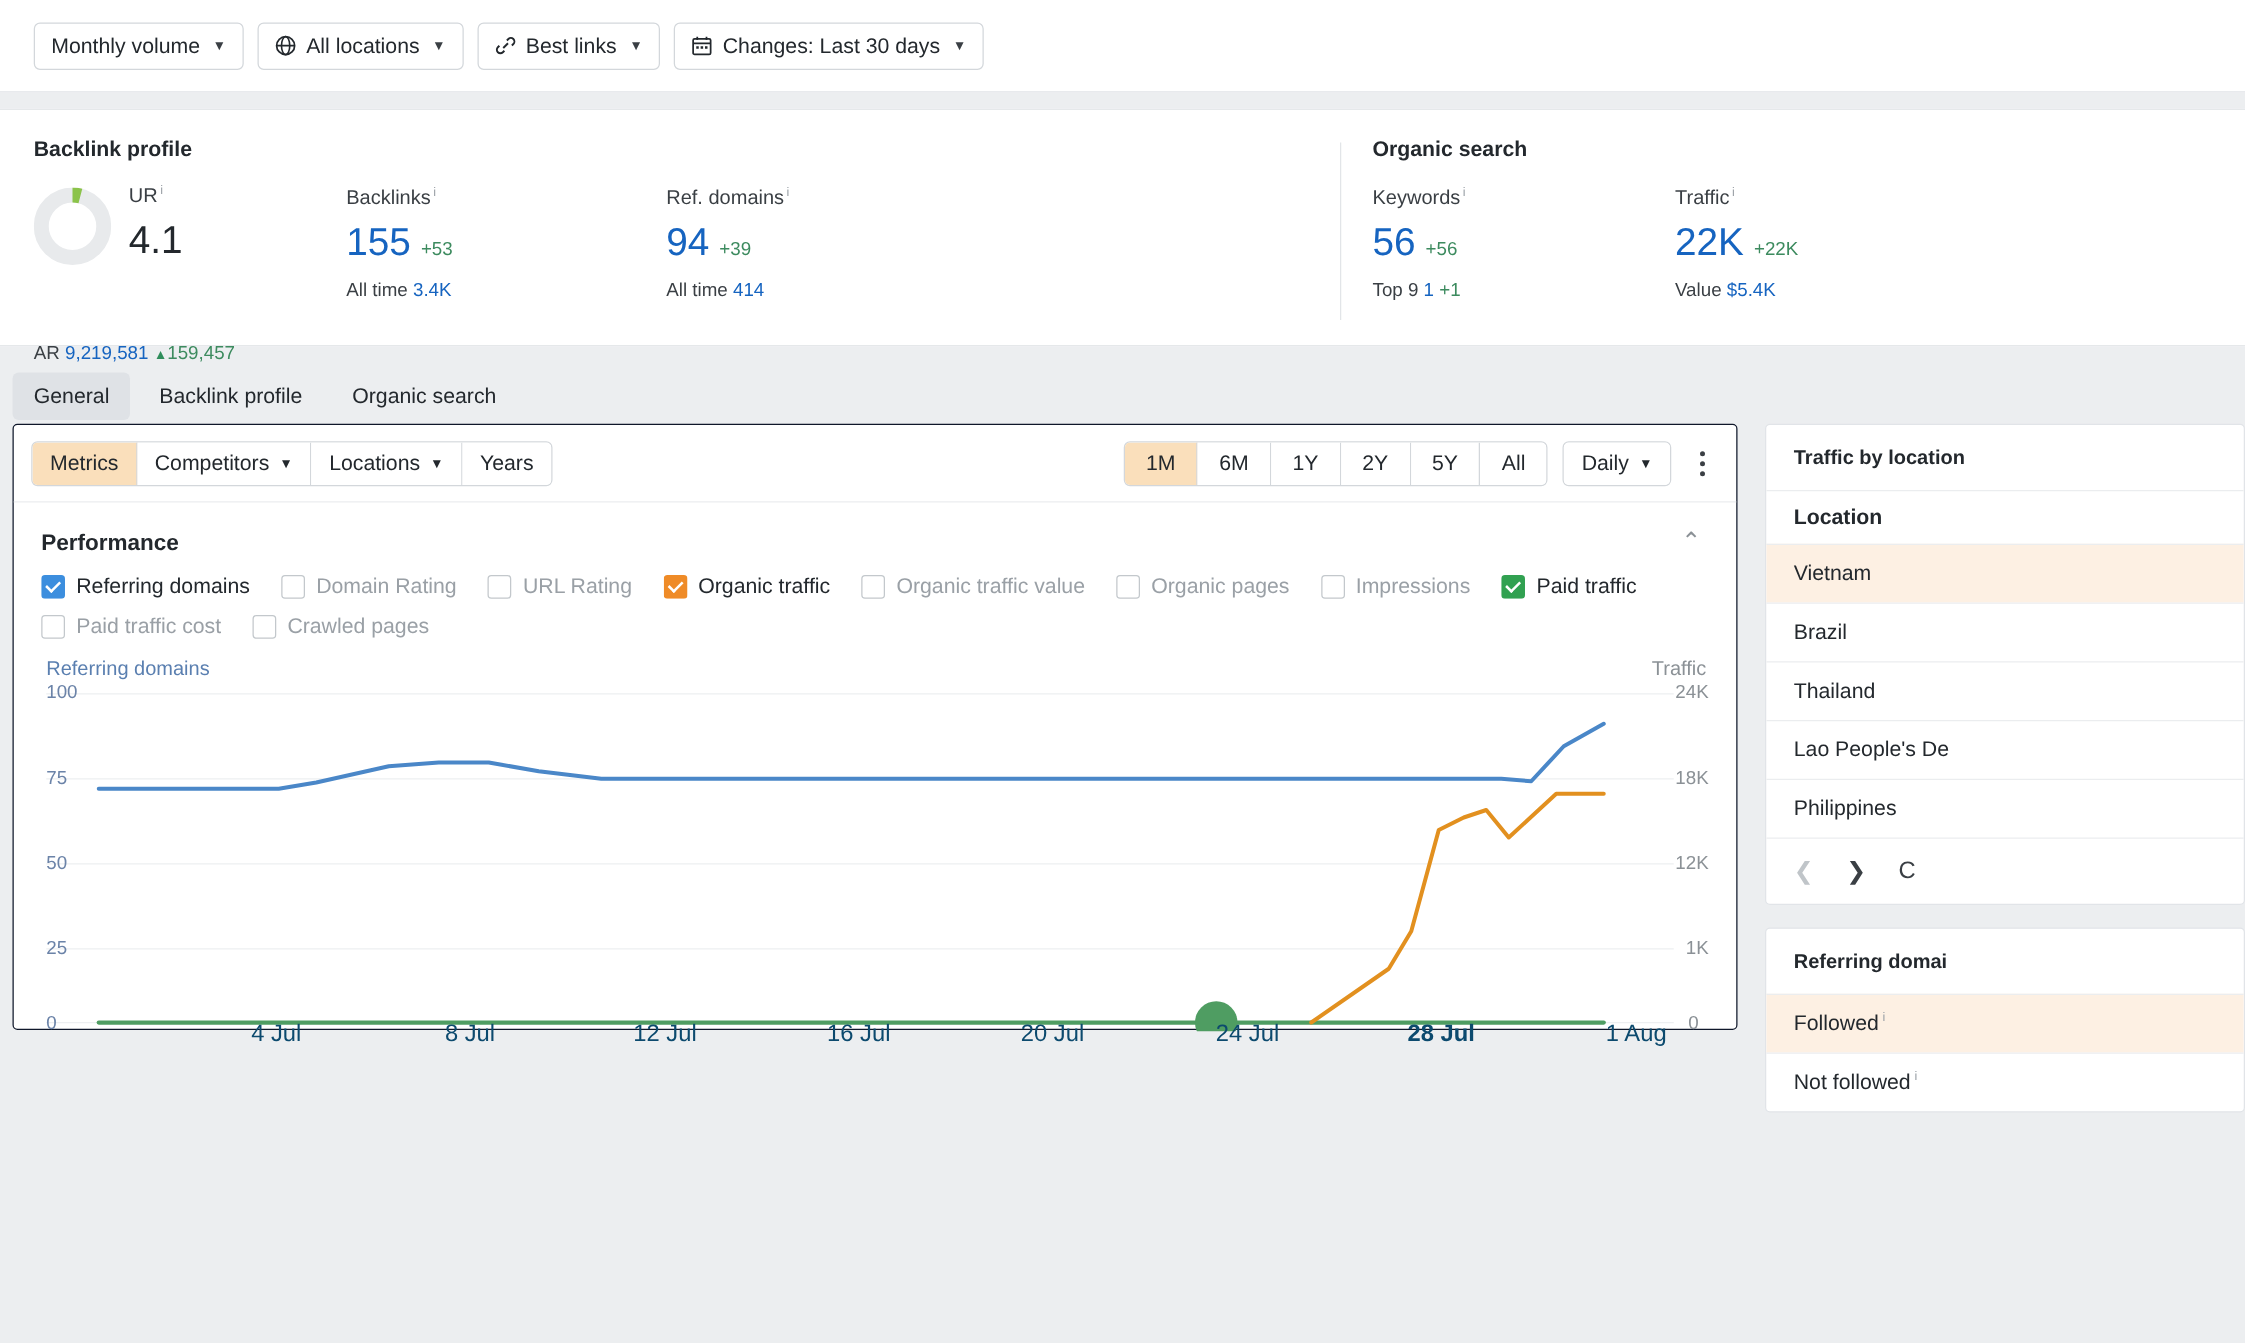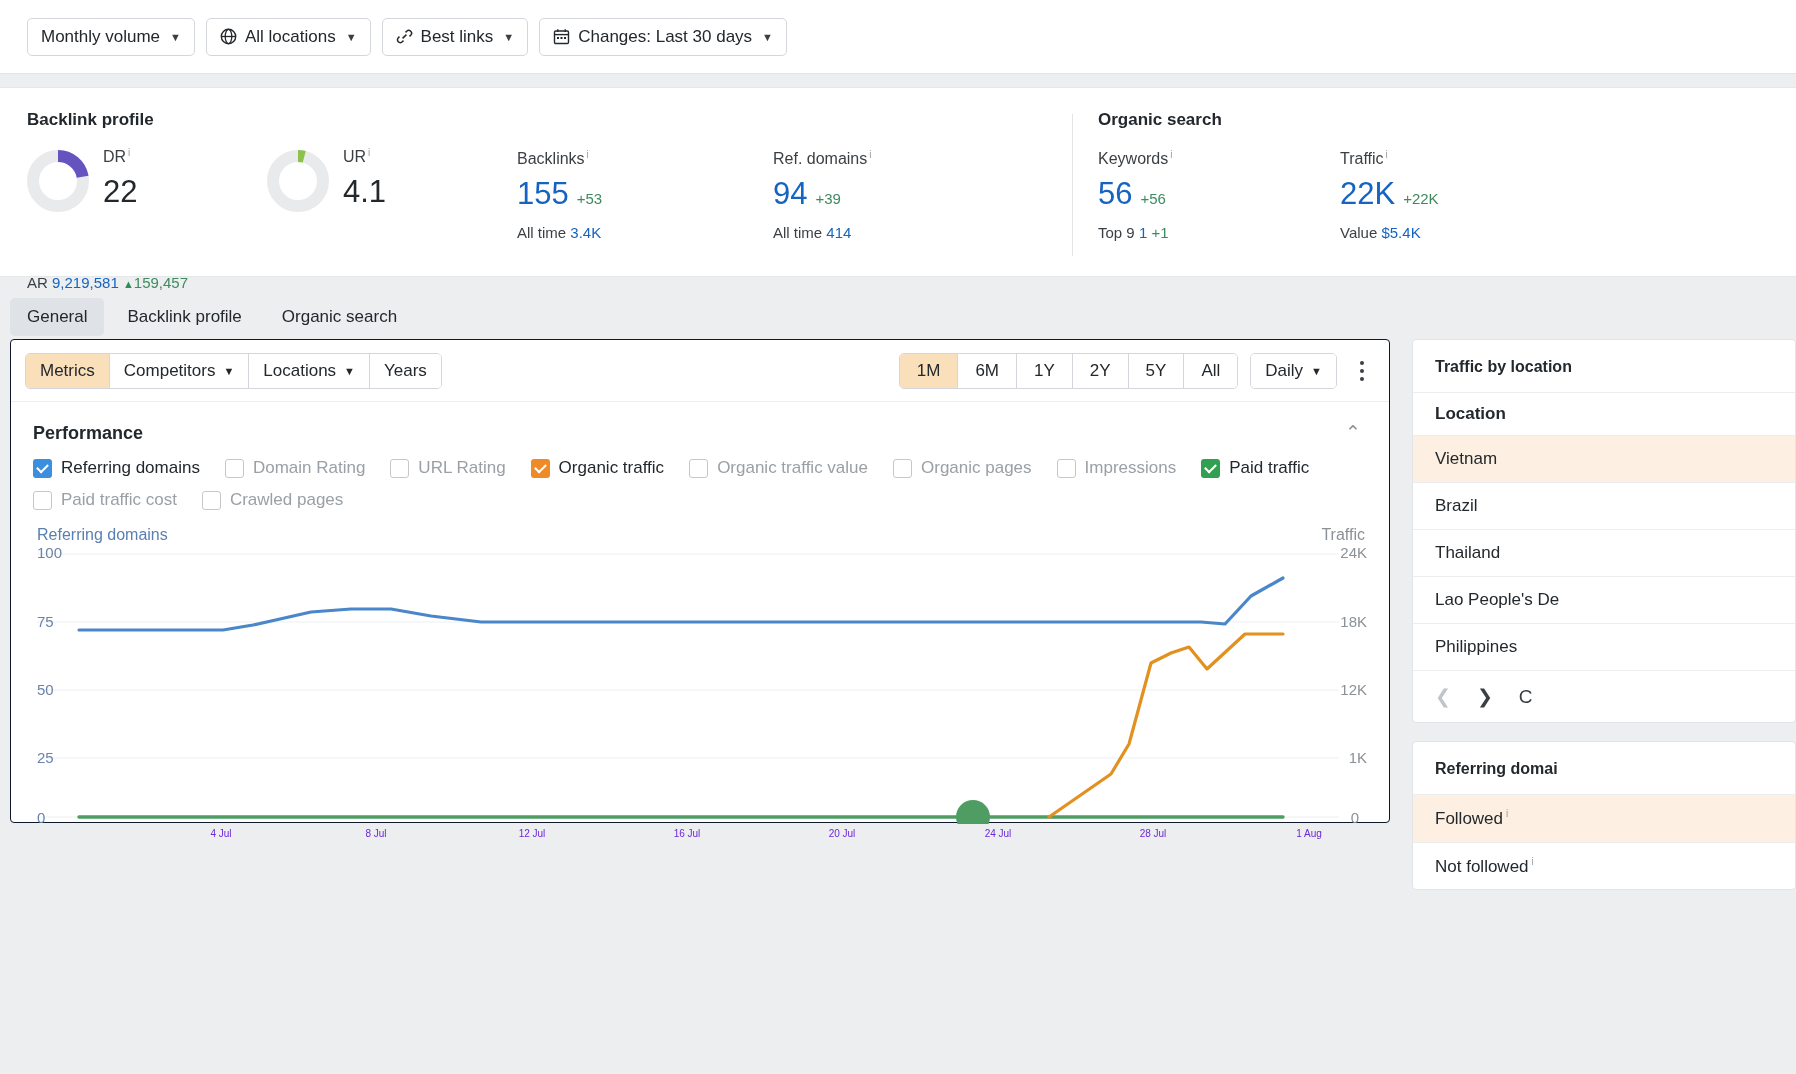--- a/index.html
+++ b/index.html
@@ -211,21 +211,21 @@
   .lg.off .lbl { color: #9aa0a6; }
 
   .axis-caption { display: flex; justify-content: space-between; padding: 16px 24px 0 26px; }
   .axis-caption .l { font-size: 16px; color: #5a7fb0; }
   .axis-caption .r { font-size: 16px; color: #8b9196; }
 
   .plot { position: relative; height: 270px; margin: 8px 0 0 0; }
   .plot svg { display: block; }
   .ytick { position: absolute; font-size: 15px; color: #6b83a8; }
   .ytick.right { color: #8b9196; }
-  .xtick { position: absolute; font-size: 10px; color: #6d28d9; top: 276px; transform: translateX(-50%); }
+  .xtick { position: absolute; font-size: 19px; color: #0c4a6e; top: 264px; transform: translateX(-50%); }
 
   
   .rpanel {
     background: #fff;
     border: 1px solid #e1e4e8;
     border-radius: 4px;
     padding: 18px 0 0 0;
     overflow: hidden;
   }
   .rpanel + .rpanel { margin-top: 18px; }
@@ -298,33 +298,20 @@
     <span class="caret">▼</span>
   </div>
 </div>
 
 <div class="metrics-card">
 
   <div class="mgroup" style="width:1045px;">
     <div class="mgroup-title">Backlink profile</div>
     <div class="mrow">
 
-      <div class="donut-item" style="width:240px;">
-        <div class="donut">
-          <svg width="62" height="62" viewBox="0 0 62 62">
-            <circle cx="31" cy="31" r="25" fill="none" stroke="#e8eaec" stroke-width="12"></circle>
-            <circle cx="31" cy="31" r="25" fill="none" stroke="#6554c0" stroke-width="12" stroke-dasharray="34.6 122.5" transform="rotate(-90 31 31)"></circle>
-          </svg>
-          <div class="hole"></div>
-        </div>
-        <div class="mitem">
-          <div class="mlabel"><span>DR</span><sup>i</sup></div>
-          <div class="mval dark">22</div>
-        </div>
-      </div>
 
       <div class="donut-item" style="width:250px;">
         <div class="donut">
           <svg width="62" height="62" viewBox="0 0 62 62">
             <circle cx="31" cy="31" r="25" fill="none" stroke="#e8eaec" stroke-width="12"></circle>
             <circle cx="31" cy="31" r="25" fill="none" stroke="#8bc34a" stroke-width="12" stroke-dasharray="6.4 150.7" transform="rotate(-90 31 31)"></circle>
           </svg>
           <div class="hole"></div>
         </div>
         <div class="mitem">
@@ -532,21 +519,21 @@
 
           <circle cx="962" cy="265" r="17" fill="#4f9d62"></circle>
         </svg>
 
         <div class="xtick" style="left:210px;">4 Jul</div>
         <div class="xtick" style="left:365px;">8 Jul</div>
         <div class="xtick" style="left:521px;">12 Jul</div>
         <div class="xtick" style="left:676px;">16 Jul</div>
         <div class="xtick" style="left:831px;">20 Jul</div>
         <div class="xtick" style="left:987px;">24 Jul</div>
-        <div class="xtick" style="left:1142px;">28 Jul</div>
+        <div class="xtick" style="left:1142px;font-weight:bold;">28 Jul</div>
         <div class="xtick" style="left:1298px;">1 Aug</div>
       </div>
     </div>
   </div>
 
   <div class="right-col">
 
     <div class="rpanel">
       <div class="rtitle">Traffic by location</div>
       <div class="rhead">Location</div>

